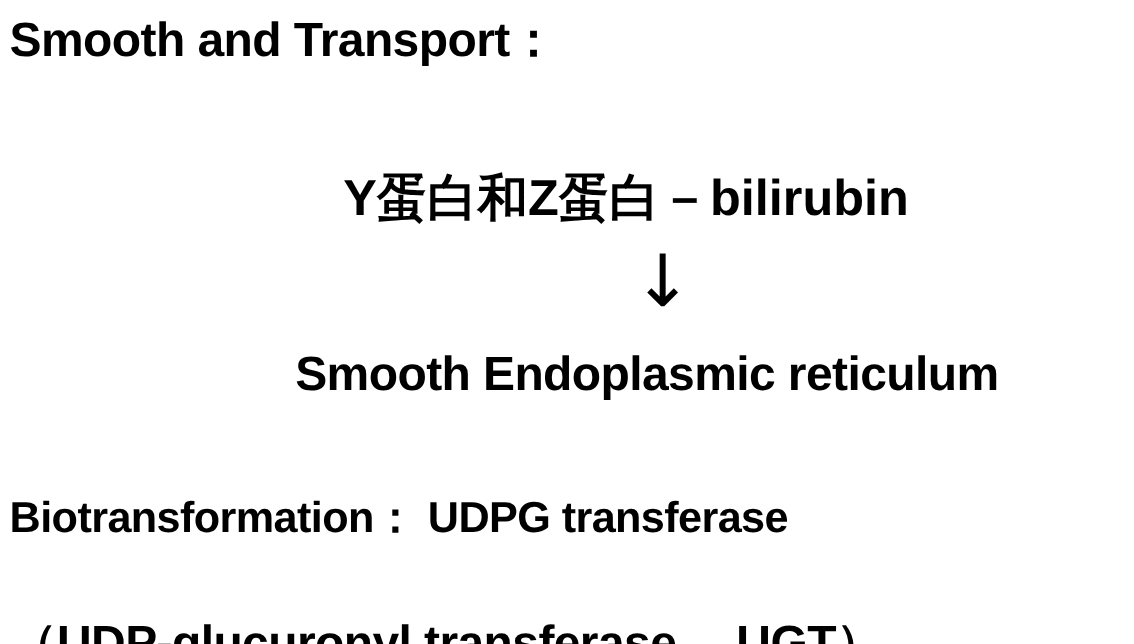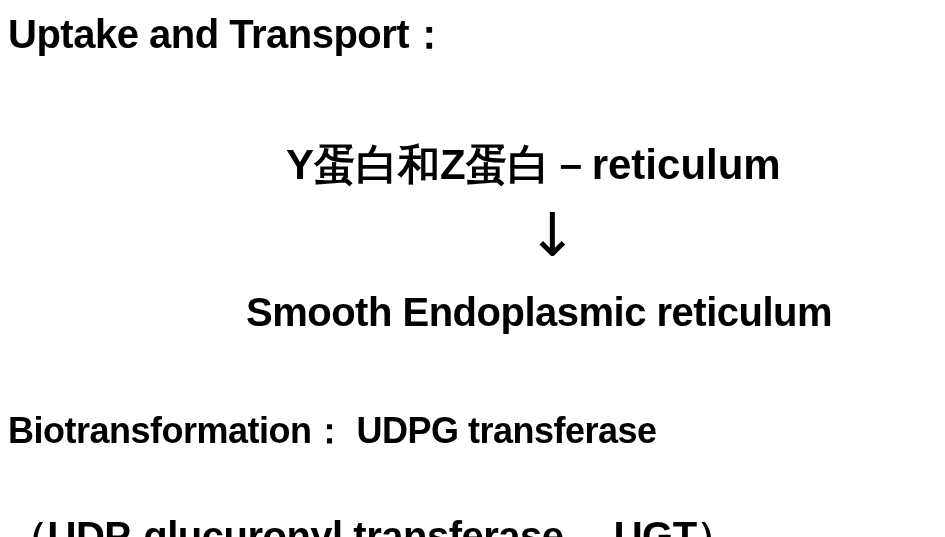--- a/index.html
+++ b/index.html
@@ -57,23 +57,23 @@
       left: 8px;
       top: 476px;
       font-size: 40px;
       letter-spacing: -0.5px;
       margin-top: 40px;
     }
   </style>
 </head>
 <body>
 
-<div id="line-uptake" class="line">Uptake and Transport：</div>
+<div id="line-uptake" class="line">Smooth and Transport：</div>
 
-<div id="line-proteins" class="line">Y蛋白和Z蛋白－reticulum</div>
+<div id="line-proteins" class="line">Y蛋白和Z蛋白－bilirubin</div>
 
 <div id="line-arrow" class="line">↓</div>
 
 <div id="line-ser" class="line">Smooth Endoplasmic reticulum</div>
 
 <div id="line-bio" class="line">Biotransformation：  UDPG transferase</div>
 
 <div id="line-ugt" class="line">（UDP-glucuronyl transferase，  UGT）</div>
 
 </body></html>

